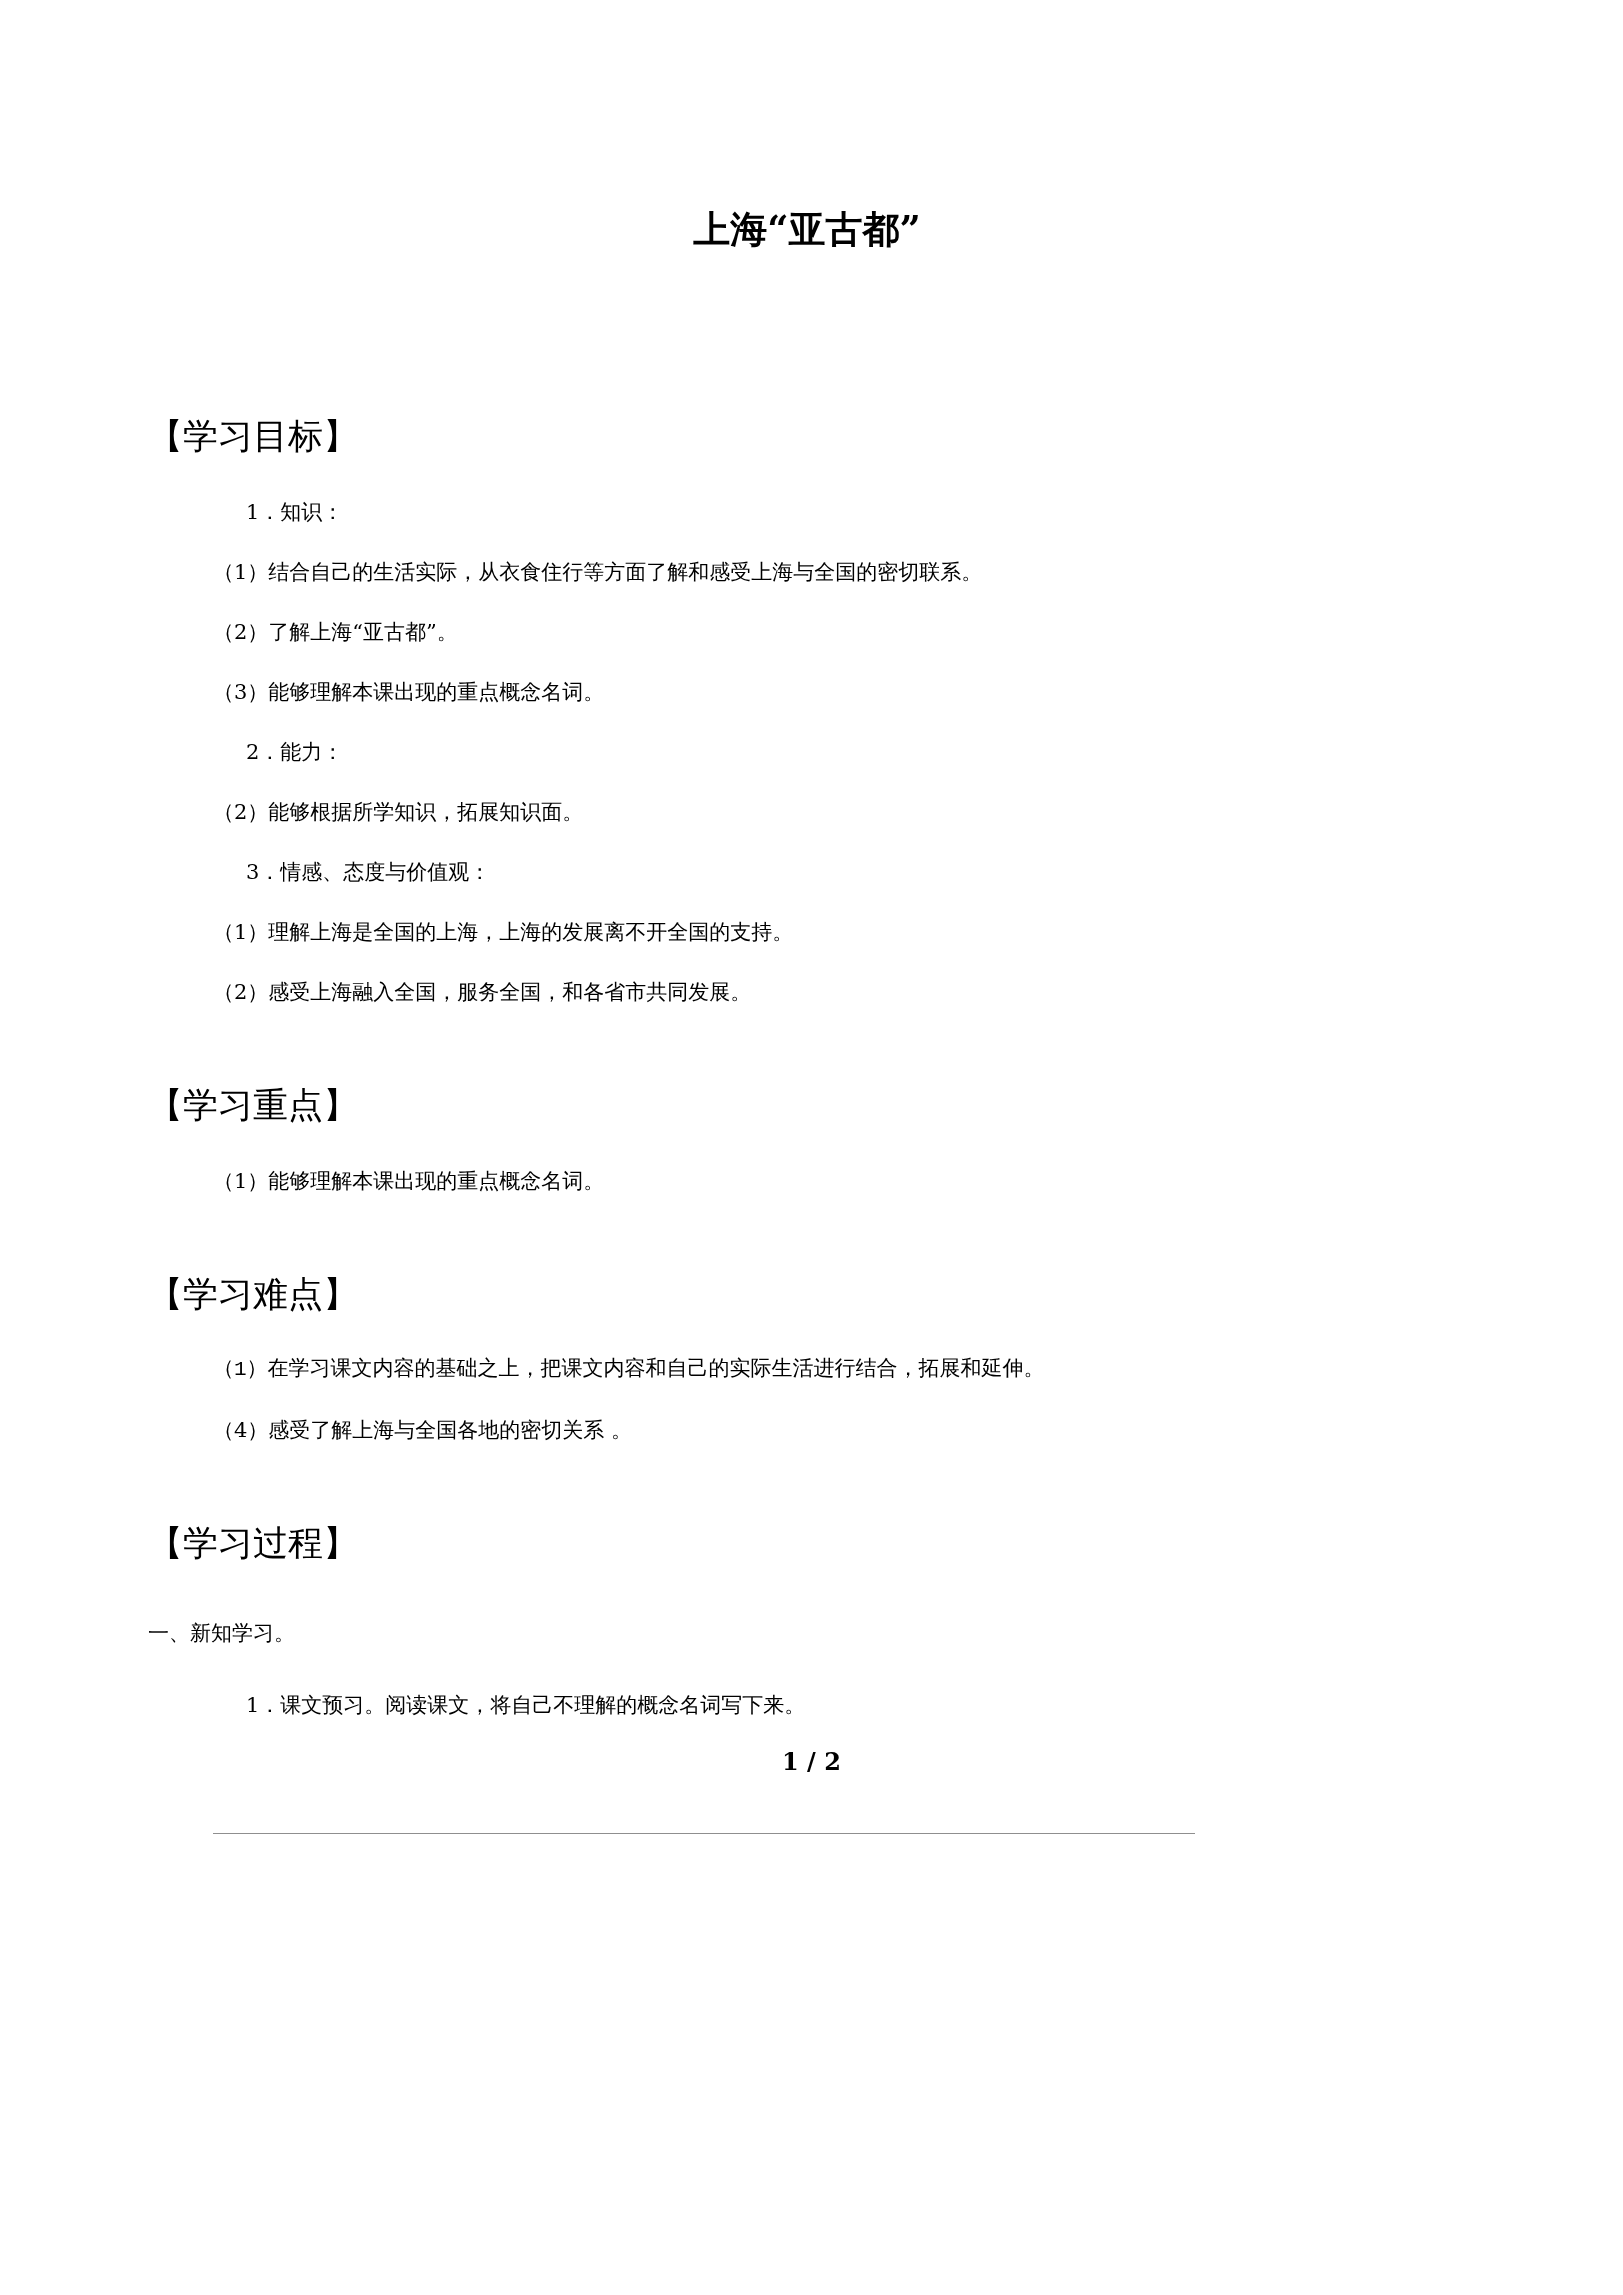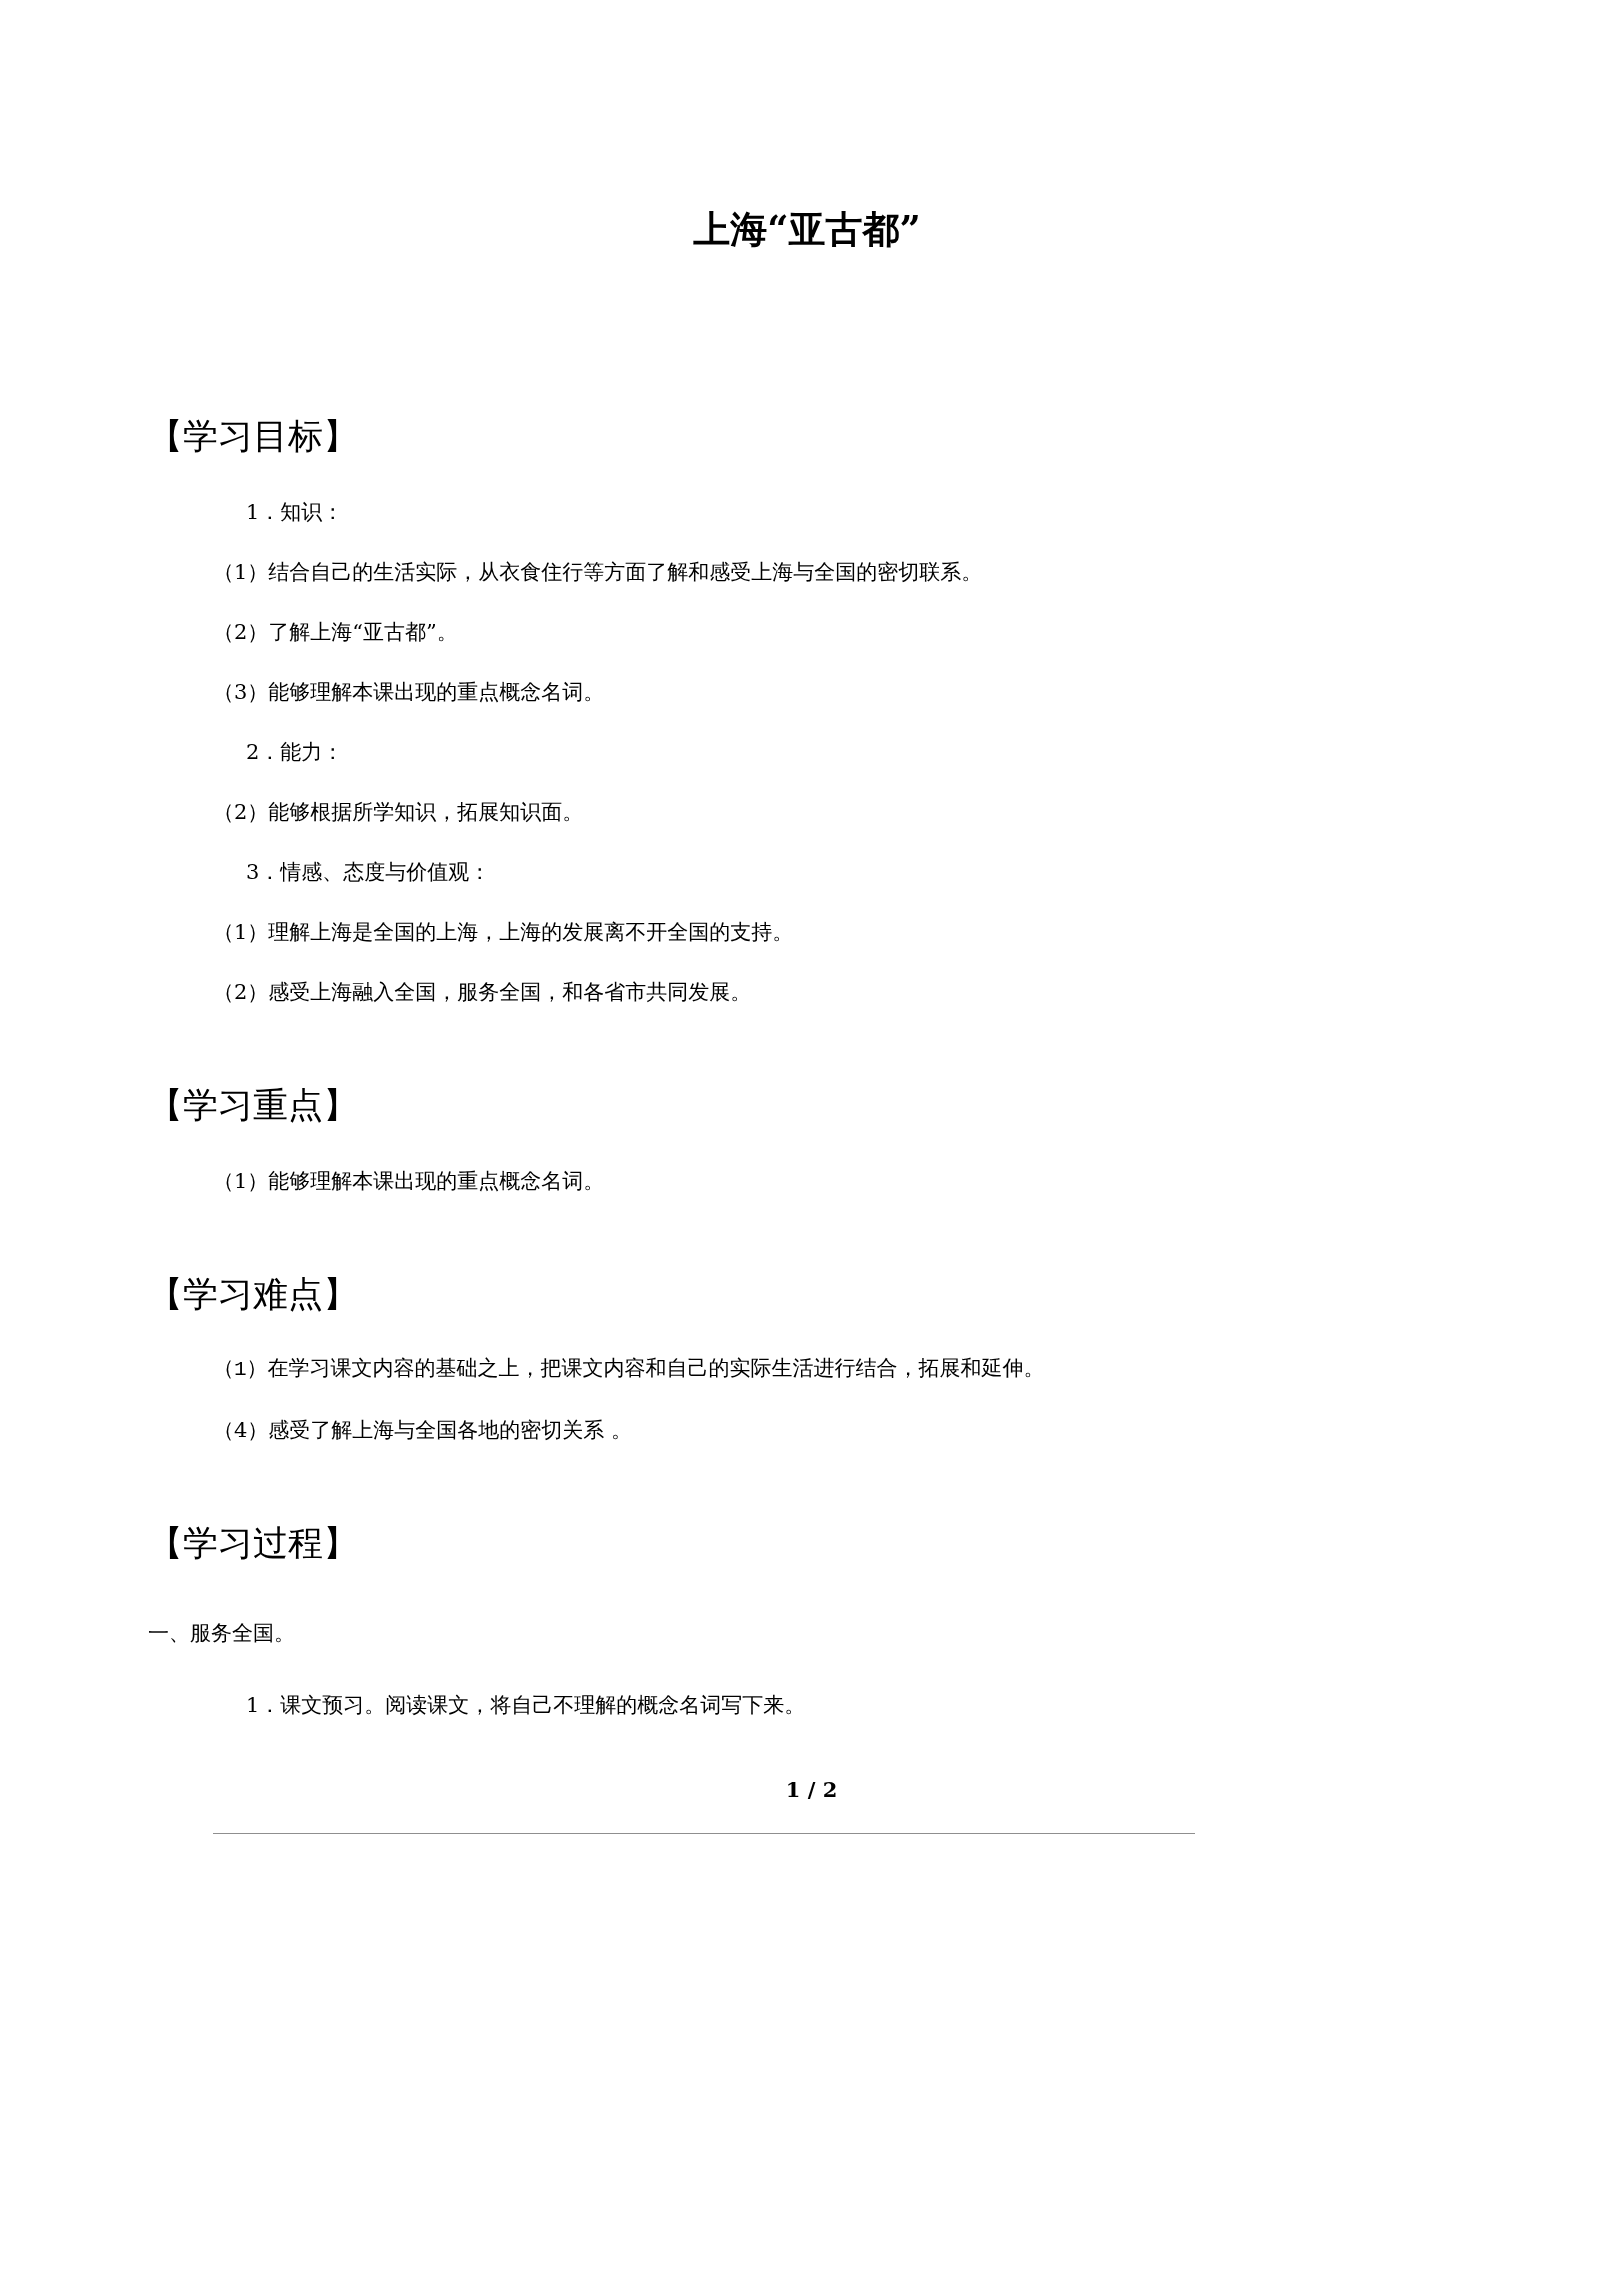--- a/index.html
+++ b/index.html
@@ -65,23 +65,23 @@
     margin-left: 65px;
     border-bottom: 1.4px solid #8f8f8f;
   }
   .step.second {
     margin-top: 76px;
   }
   .footer {
     position: absolute;
     left: 0;
     right: 0;
-    bottom: 32px;
+    bottom: 58px;
     text-align: center;
-    font-size: 21px;
+    font-size: 24px;
     font-weight: bold;
   }
 </style>
 </head>
 <body>
 
 <div class="page">
 
   <h1 class="title">上海“亚古都”</h1>
 
@@ -103,21 +103,21 @@
     <p class="line paren">（1）能够理解本课出现的重点概念名词。</p>
   </div>
 
   <h2 class="heading">【学习难点】</h2>
   <div class="content">
     <p class="line wrap">（1）在学习课文内容的基础之上，把课文内容和自己的实际生活进行结合，拓展和延伸。</p>
     <p class="line paren">（4）感受了解上海与全国各地的密切关系 。</p>
   </div>
 
   <h2 class="heading">【学习过程】</h2>
-  <p class="line section-line">一、服务全国。</p>
+  <p class="line section-line">一、新知学习。</p>
   <p class="line num step">1．课文预习。阅读课文，将自己不理解的概念名词写下来。</p>
 
   <div class="blanks">
     <div class="blank"></div>
     <div class="blank"></div>
     <div class="blank"></div>
   </div>
 
   <p class="line num step second">2．资料收集。将自己针对本课所收集到的相关知识写下来。</p>
 

